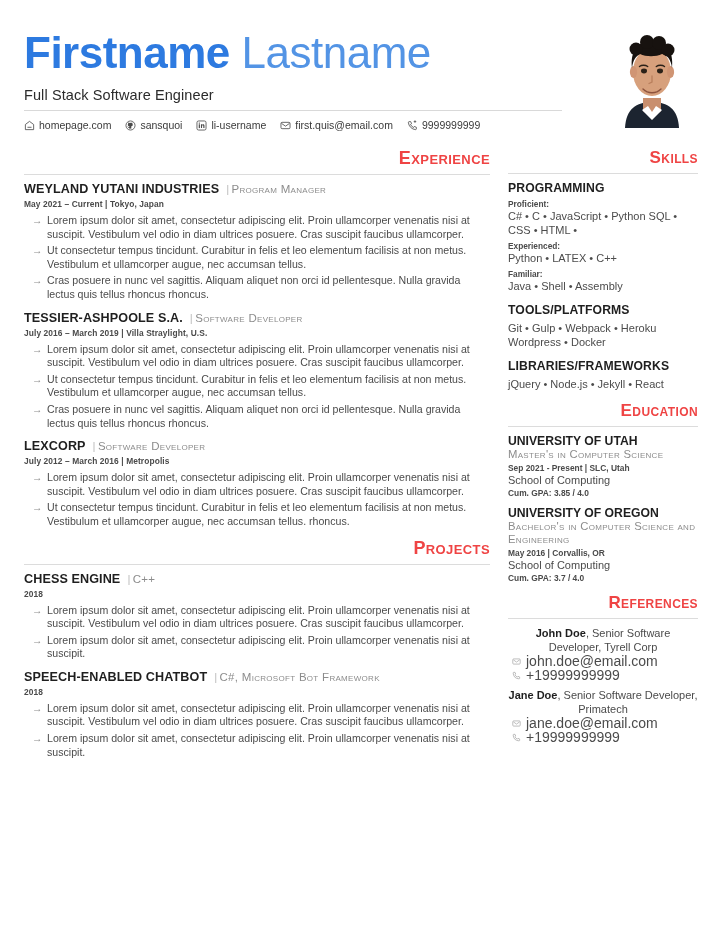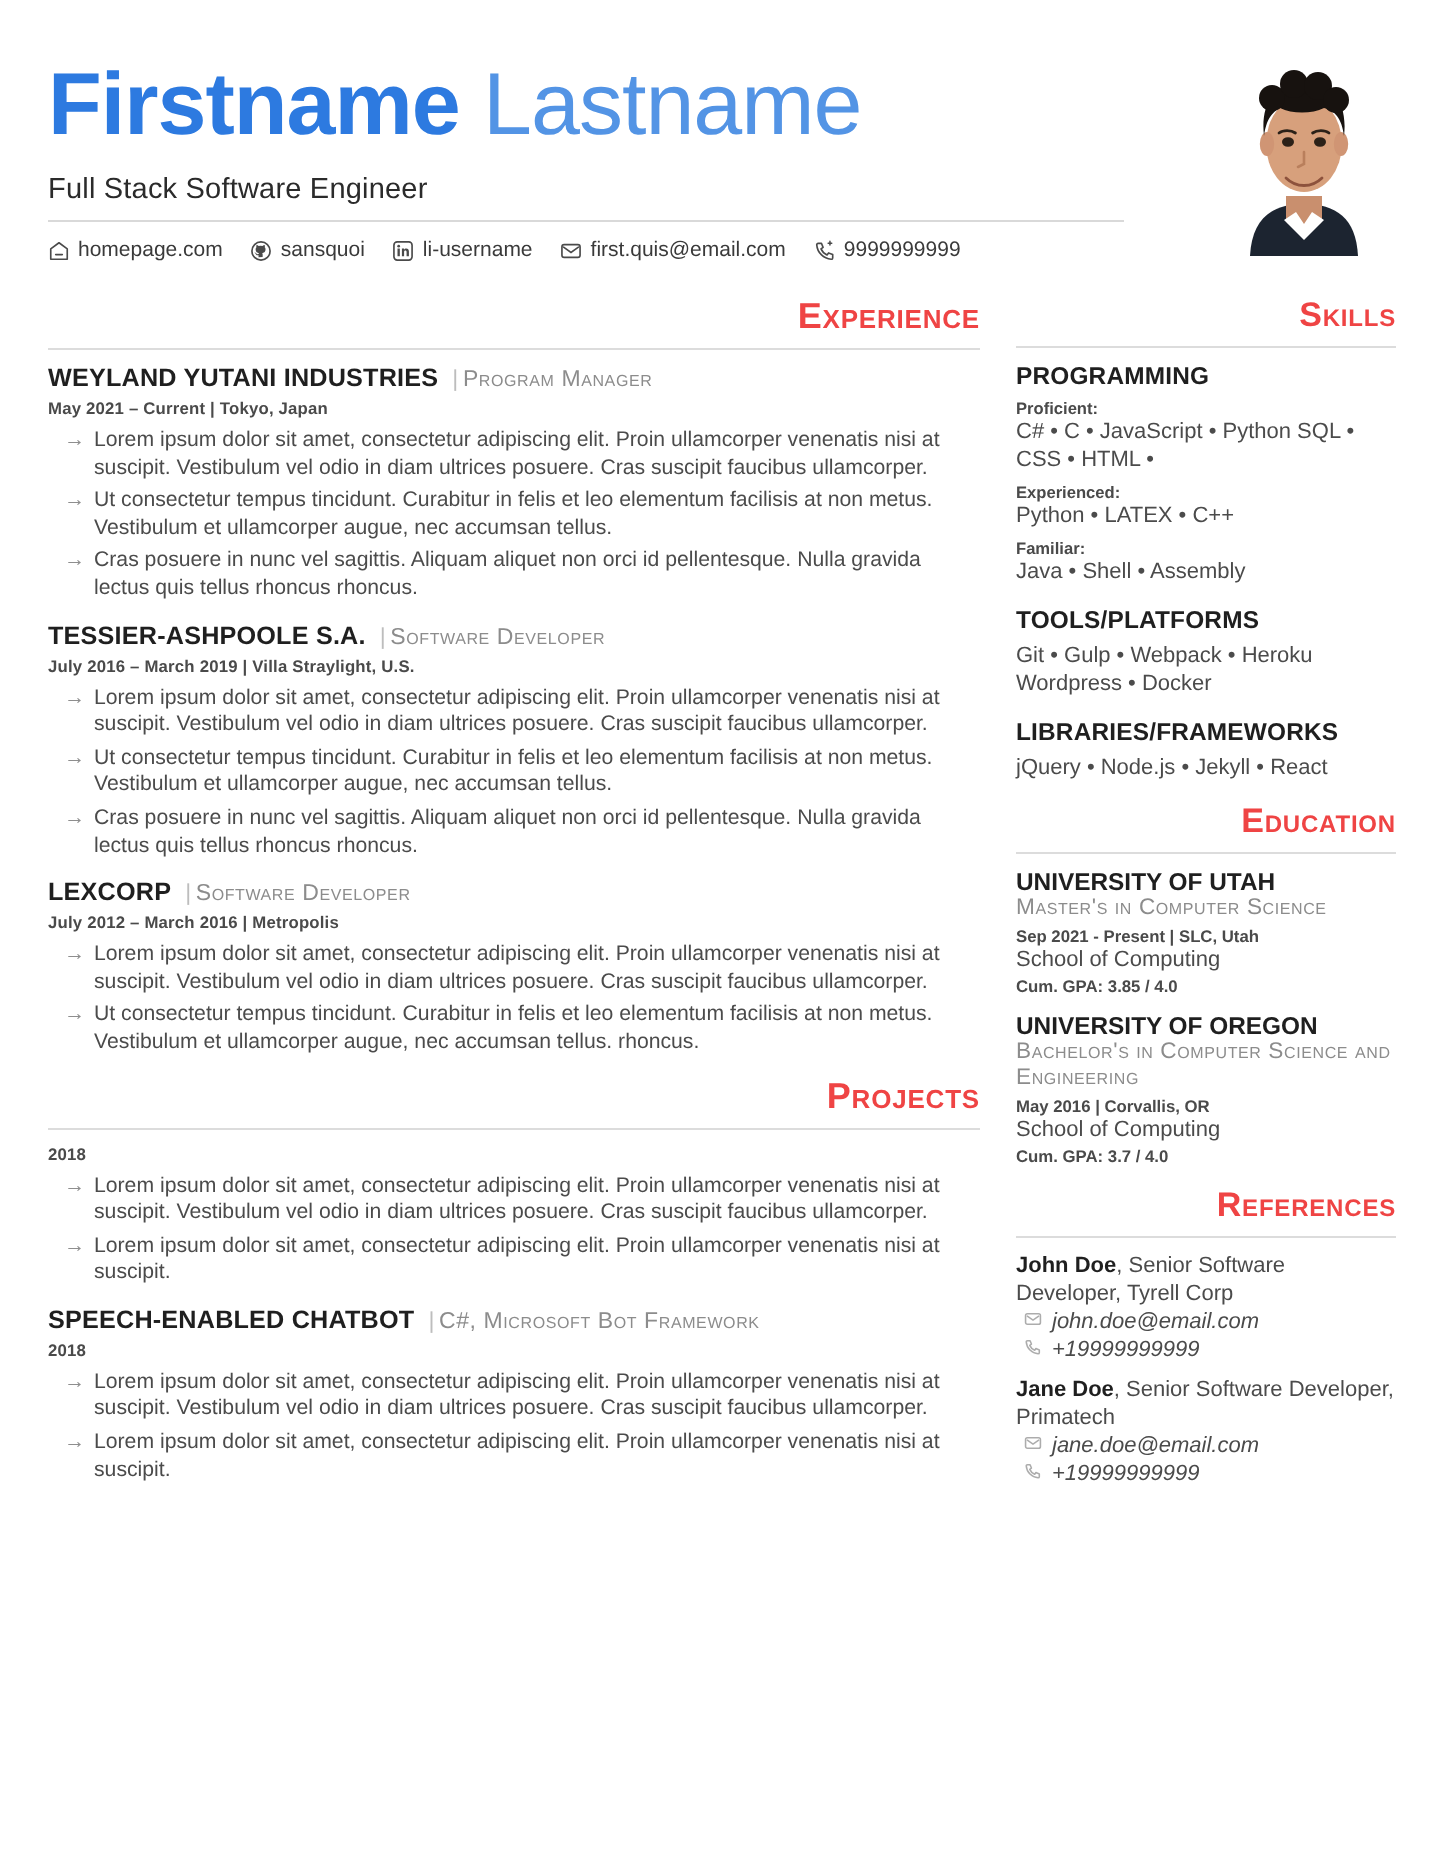--- a/index.html
+++ b/index.html
@@ -129,27 +129,27 @@
     line-height: 13.5px;
   }
   .edu-meta {
     font-size: 8.4px; font-weight: 700; color: #4a4a4a;
     margin-top: 1px;
   }
   .edu-dept { font-size: 11px; color: #4b4b4b; line-height: 14px; }
   .edu-gpa {
     font-size: 8.4px; font-weight: 700; color: #4a4a4a; margin-top: 1px;
   }
-  .ref-entry { margin-bottom: 5px; }
+  .ref-entry { margin-bottom: 5px; text-align: center; }
   .ref-line { font-size: 11px; line-height: 14px; color: #4b4b4b; }
   .ref-name { font-weight: 700; color: #1f1f1f; }
   .ref-contact {
     display: flex; align-items: center; gap: 5px;
     padding-left: 4px;
-    font-size: 11px; line-height: 14.5px; color: #4b4b4b; font-style: italic;
+    font-size: 14px; line-height: 14.5px; color: #4b4b4b;
   }
   .ref-contact svg { flex: none; opacity: .55; }
   .mt14 { }
   .mt10 { margin-top: 10px; }
 </style>
 </head>
 <body>
 
 <div class="page">
 
@@ -286,20 +286,24 @@
               </ul>
             </div>
           </div>
       </div>
 
       <div class="mt14">
         <div class="section-head">Projects</div>
         <div class="section-rule"></div>
         <div id="projects-entries">
             <div class="entry">
+              <div class="entry-title-row">
+                <span class="entry-org">CHESS ENGINE</span>
+                <span class="entry-role"><span class="bar">|</span><span>C++</span></span>
+              </div>
               <div class="entry-meta">2018</div>
               <ul class="bullets">
                 <li><span class="arrow">→</span><span>Lorem ipsum dolor sit amet, consectetur adipiscing elit. Proin ullamcorper venenatis nisi at suscipit. Vestibulum vel odio in diam ultrices posuere. Cras suscipit faucibus ullamcorper.</span></li>
                 <li><span class="arrow">→</span><span>Lorem ipsum dolor sit amet, consectetur adipiscing elit. Proin ullamcorper venenatis nisi at suscipit.</span></li>
               </ul>
             </div>
             <div class="entry">
               <div class="entry-title-row">
                 <span class="entry-org">SPEECH-ENABLED CHATBOT</span>
                 <span class="entry-role"><span class="bar">|</span><span>C#, Microsoft Bot Framework</span></span>

